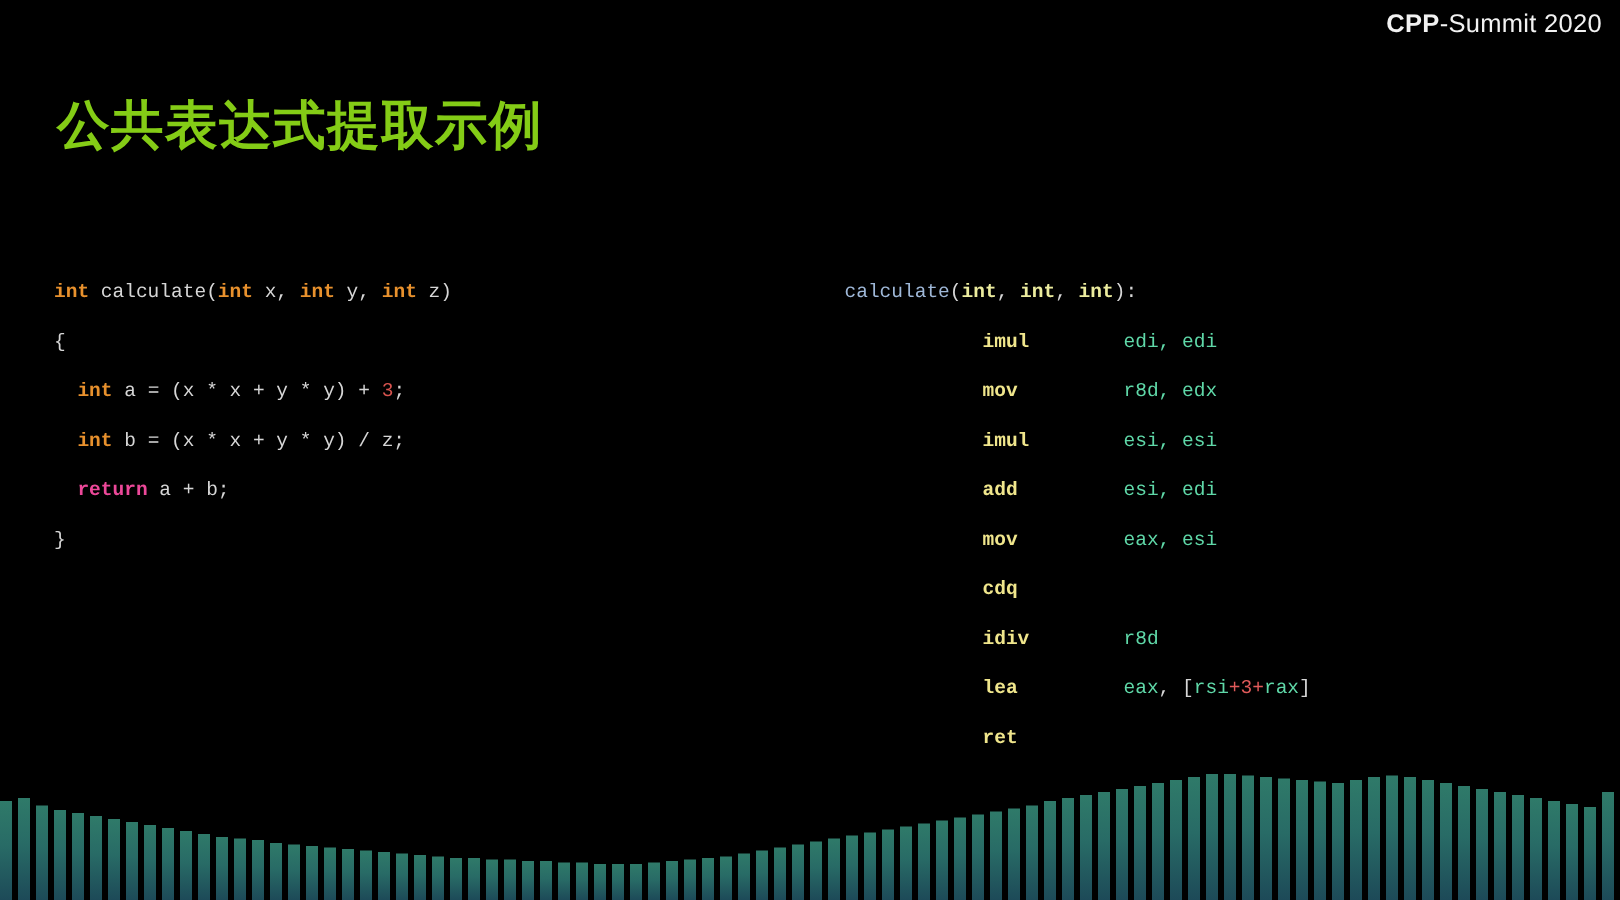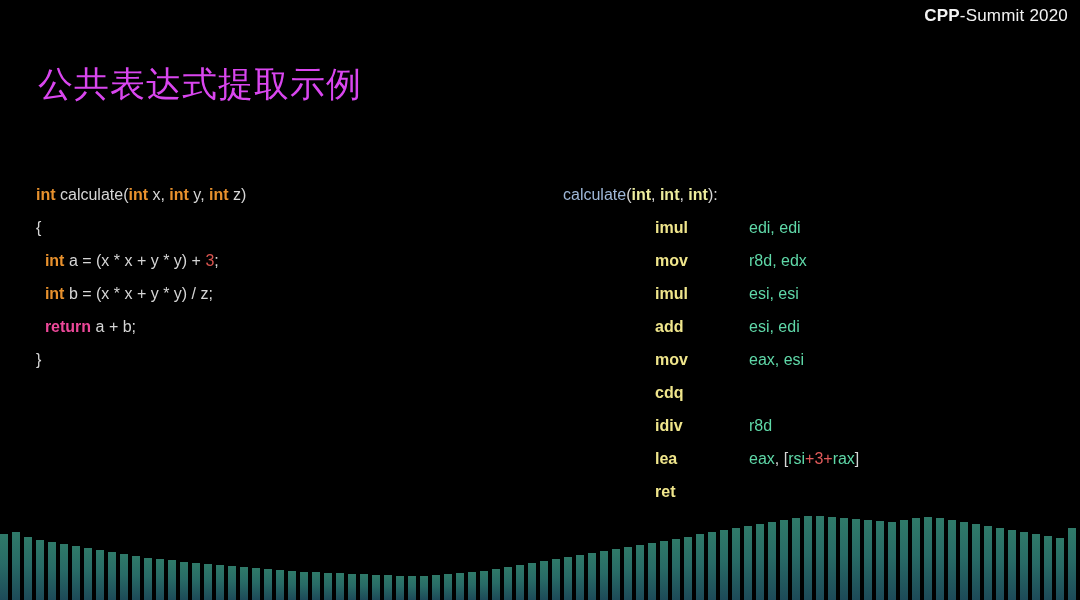--- a/index.html
+++ b/index.html
@@ -33,33 +33,33 @@
   #brand .b-bold { font-weight: bold; }
   #brand .b-rest { font-weight: normal; }
 
   
   #title {
     position: absolute;
     left: 38px;
     top: 62px;
     font-size: 35px;
     line-height: 44px;
-    color: #d946ef;
+    color: #84cc16;
     letter-spacing: 1px;
-    font-weight: normal;
+    font-weight: bold;
     margin: 0;
     z-index: 5;
   }
 
   
   .code-panel {
     position: absolute;
     z-index: 5;
-    font-family: Liberation Sans, sans-serif;
-    font-size: 16px;
+    font-family: Liberation Mono, monospace;
+    font-size: 13px;
     line-height: 33px;
     white-space: pre;
     color: #d6d6d6;
   }
   #c-code   { left: 36px;  top: 178px; }
   #asm-code { left: 563px; top: 178px; }
 
   .code-line { height: 33px; }
 
   

